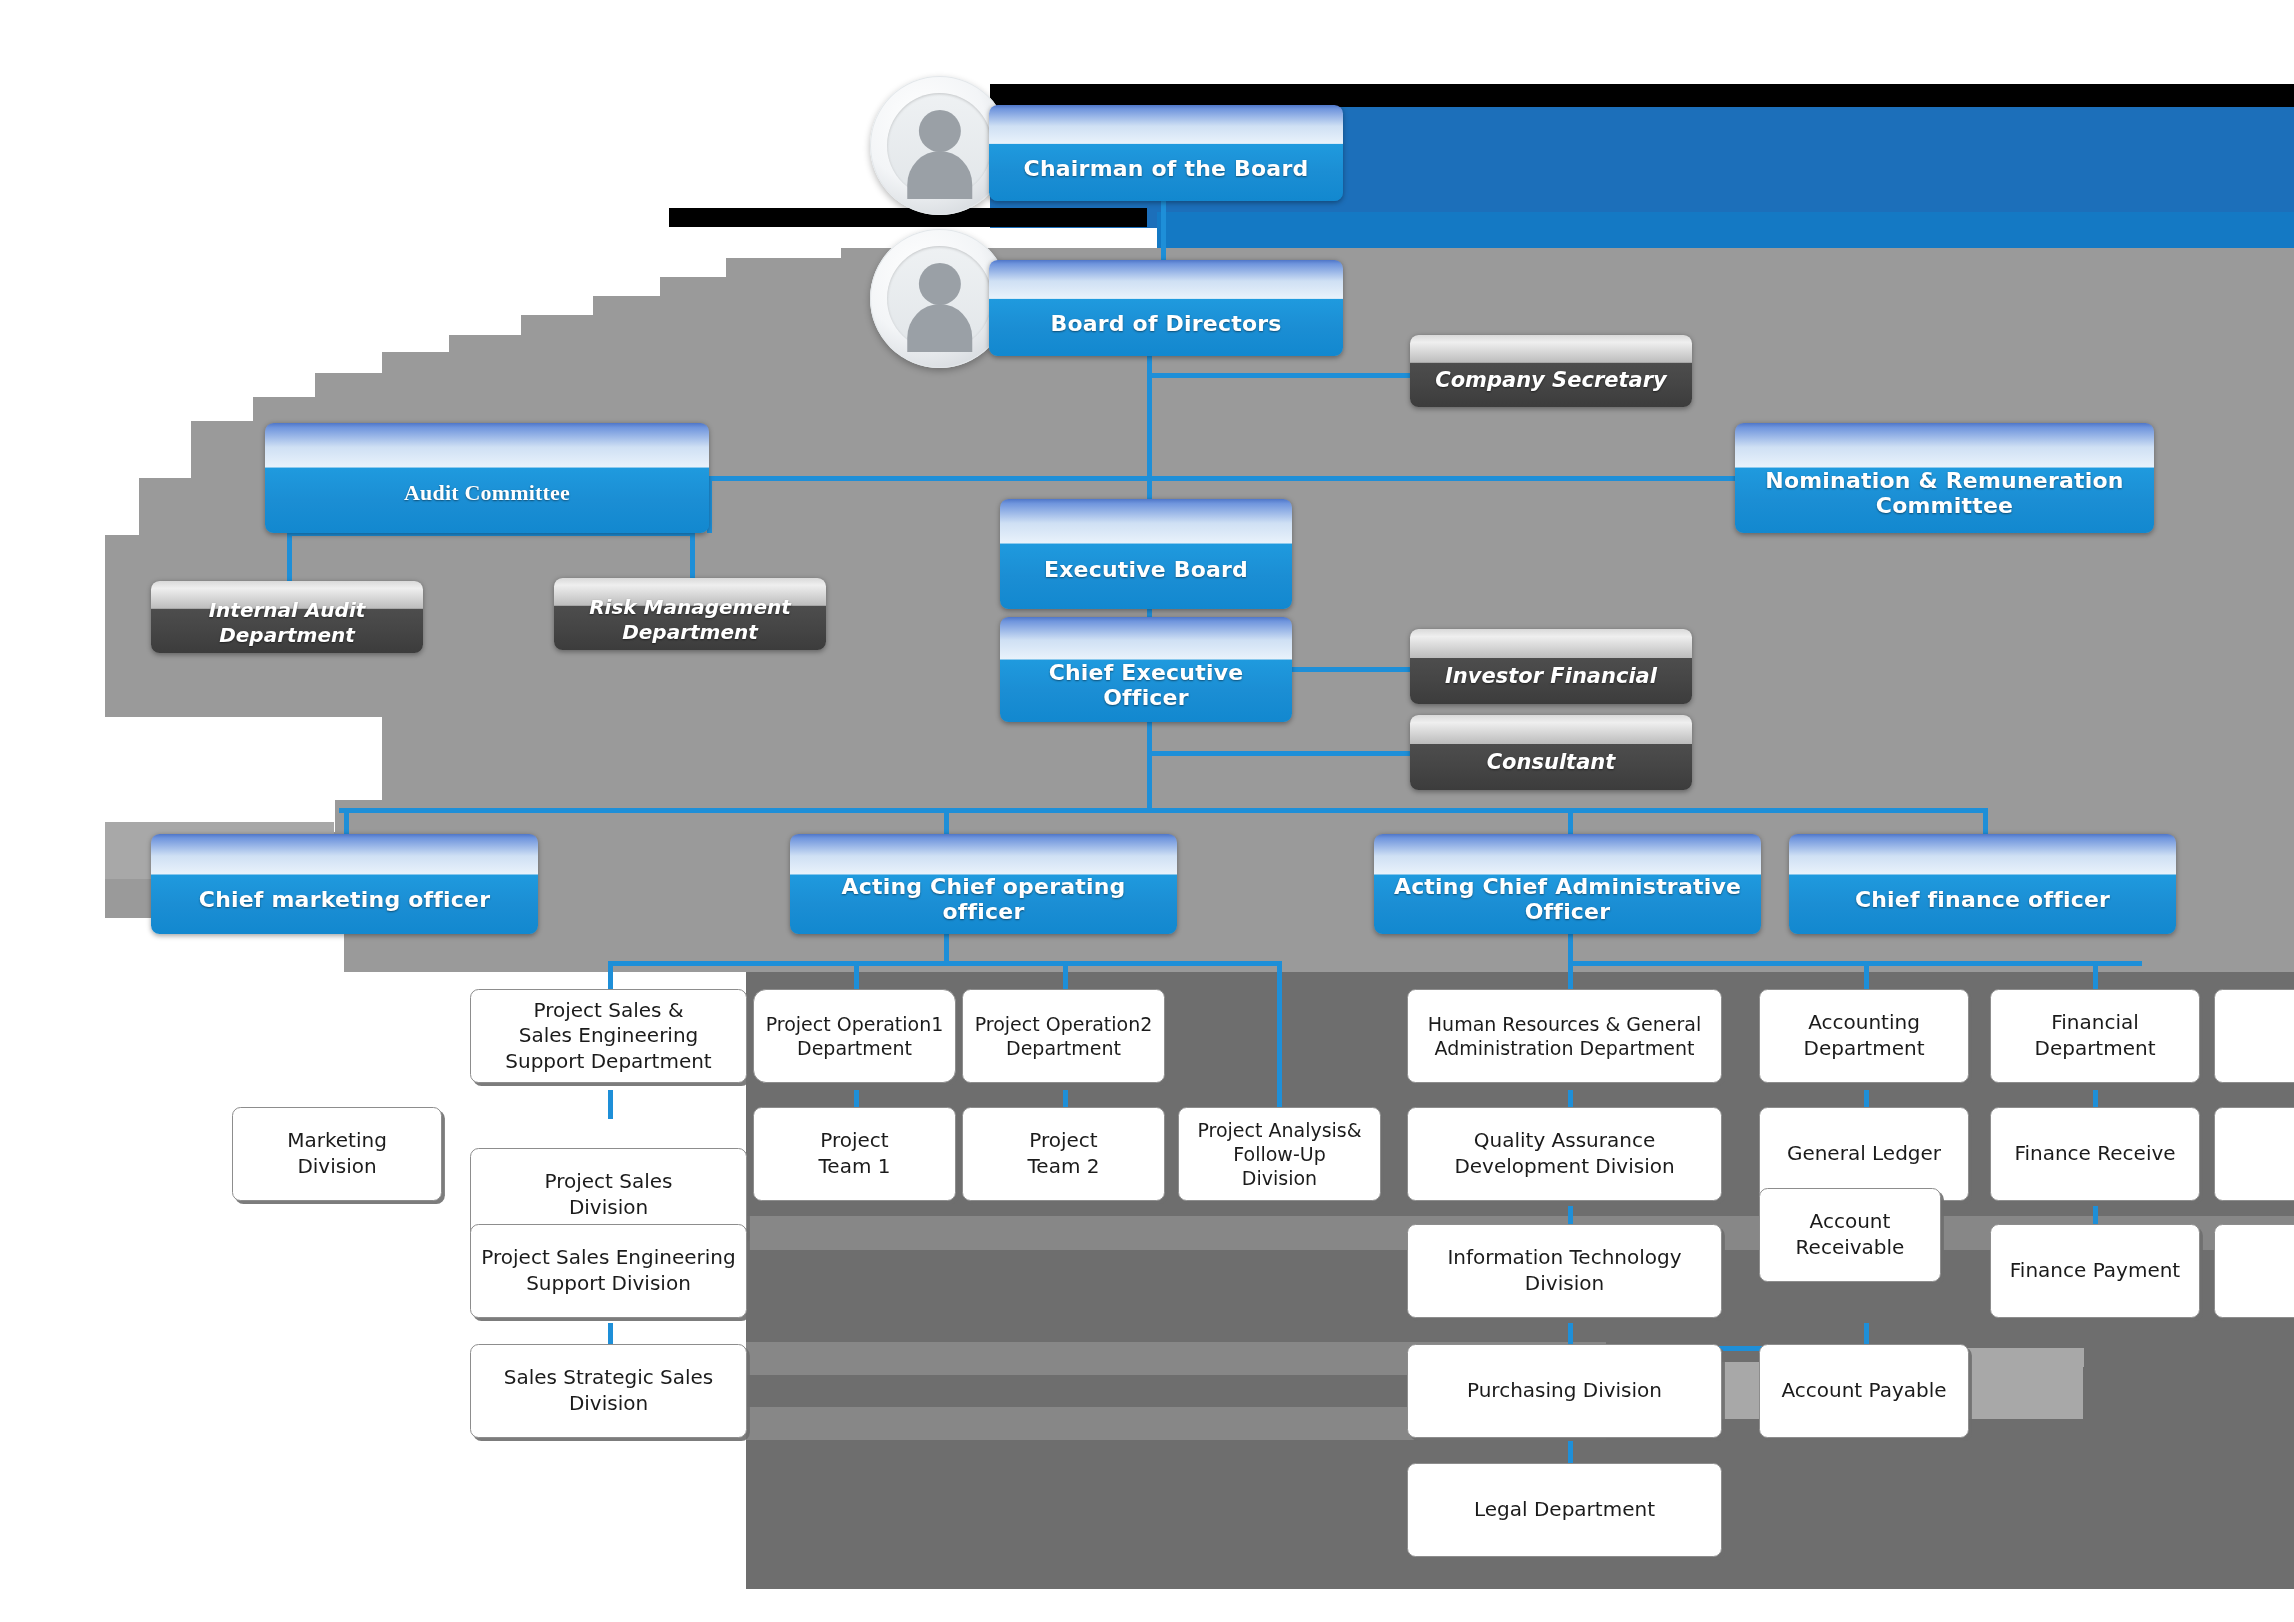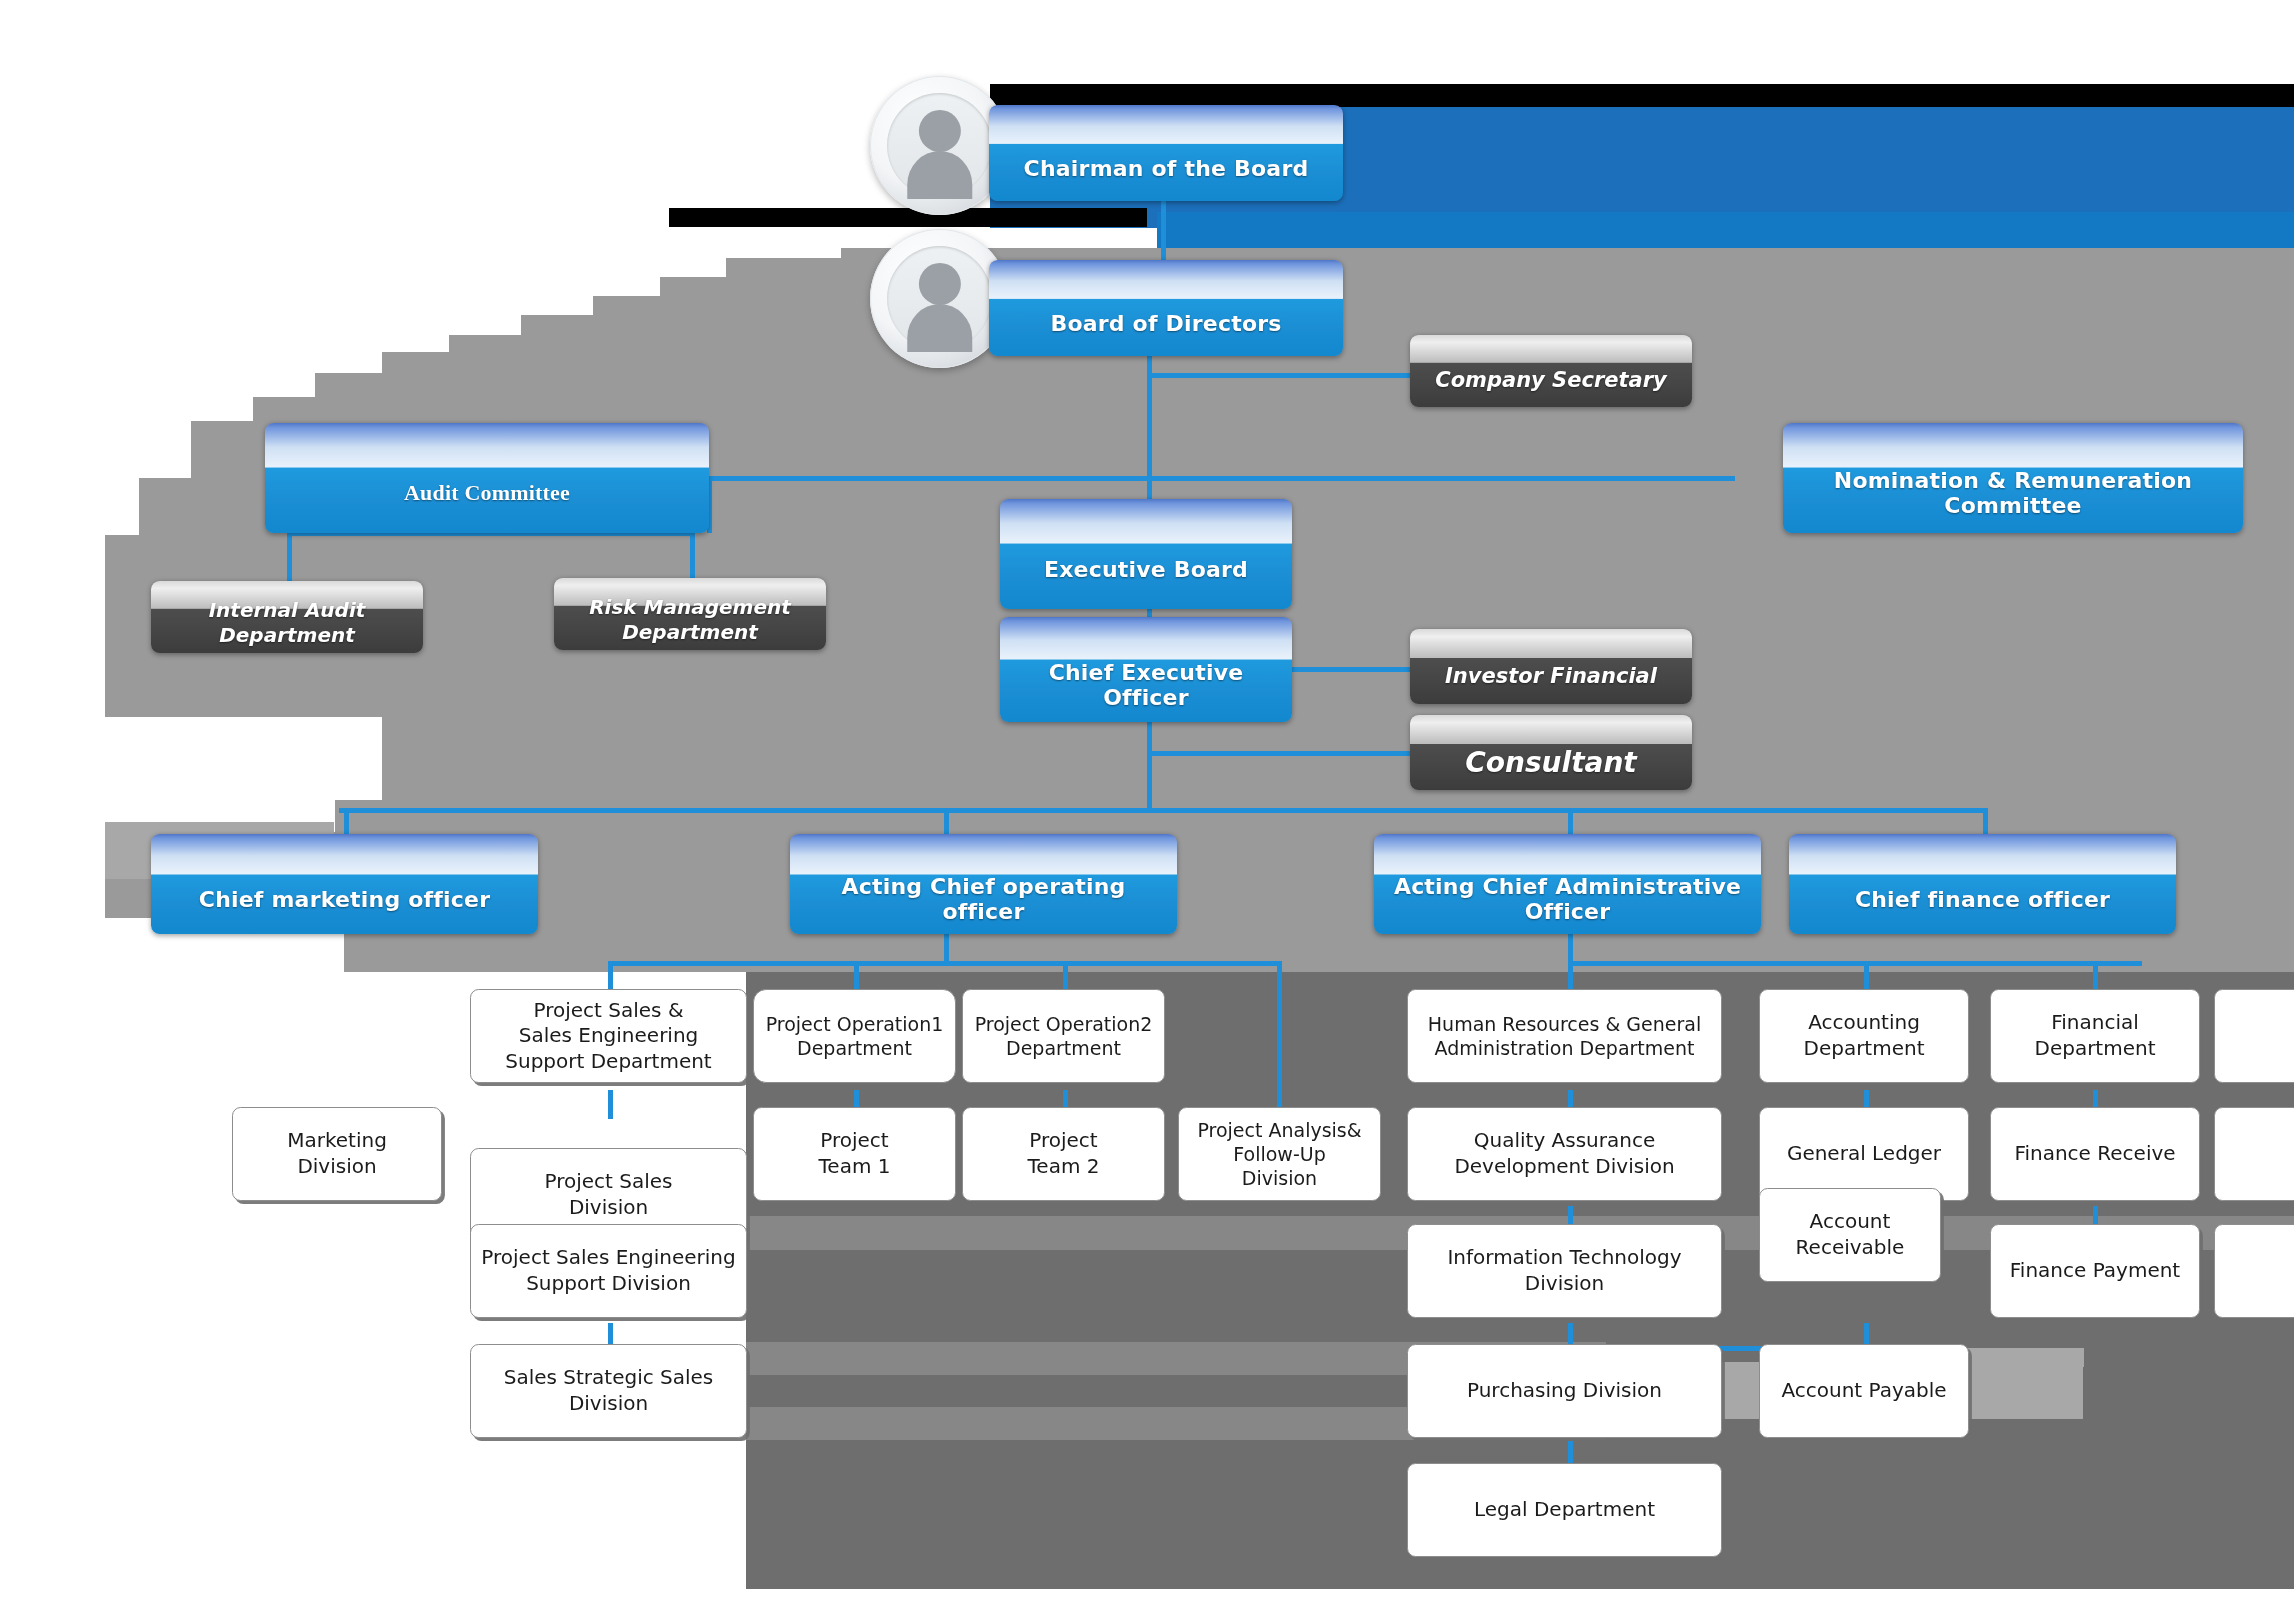--- a/index.html
+++ b/index.html
@@ -221,21 +221,21 @@
   </div>
 
   <div class="node-grey" style="left:1410px;top:335px;width:282px;height:72px;font-size:21px;">
     <span class="lbl">Company Secretary</span>
   </div>
 
   <div class="node-blue" style="left:265px;top:423px;width:444px;height:110px;font-size:22px;font-family:Liberation Serif, serif;">
     <span class="lbl">Audit Committee</span>
   </div>
 
-  <div class="node-blue" style="left:1735px;top:423px;width:460px;height:110px;font-size:22px;margin-left:48px;">
+  <div class="node-blue" style="left:1735px;top:423px;width:419px;height:110px;font-size:22px;">
     <span class="lbl">Nomination &amp; Remuneration Committee</span>
   </div>
 
   <div class="node-grey" style="left:151px;top:581px;width:272px;height:72px;font-size:20px;flex-direction:column;">
     <span class="lbl" style="top:5.7px;">Internal Audit</span>
     <span class="lbl" style="top:5.7px;">Department</span>
   </div>
 
   <div class="node-grey" style="left:554px;top:578px;width:272px;height:72px;font-size:20px;flex-direction:column;">
     <span class="lbl" style="top:5.7px;">Risk Management</span>
@@ -247,21 +247,21 @@
   </div>
 
   <div class="node-blue" style="left:1000px;top:617px;width:292px;height:105px;font-size:22px;">
     <span class="lbl">Chief Executive Officer</span>
   </div>
 
   <div class="node-grey" style="left:1410px;top:629px;width:282px;height:75px;font-size:21px;">
     <span class="lbl">Investor Financial</span>
   </div>
 
-  <div class="node-grey" style="left:1410px;top:715px;width:282px;height:75px;font-size:28px;">
+  <div class="node-grey" style="left:1410px;top:715px;width:282px;height:75px;font-size:21px;">
     <span class="lbl">Consultant</span>
   </div>
 
   <div class="node-blue" style="left:151px;top:834px;width:387px;height:100px;font-size:22px;">
     <span class="lbl">Chief marketing officer</span>
   </div>
 
   <div class="node-blue" style="left:750px;top:834px;width:387px;height:100px;font-size:22px;margin-left:40px;">
     <span class="lbl">Acting Chief operating officer</span>
   </div>

